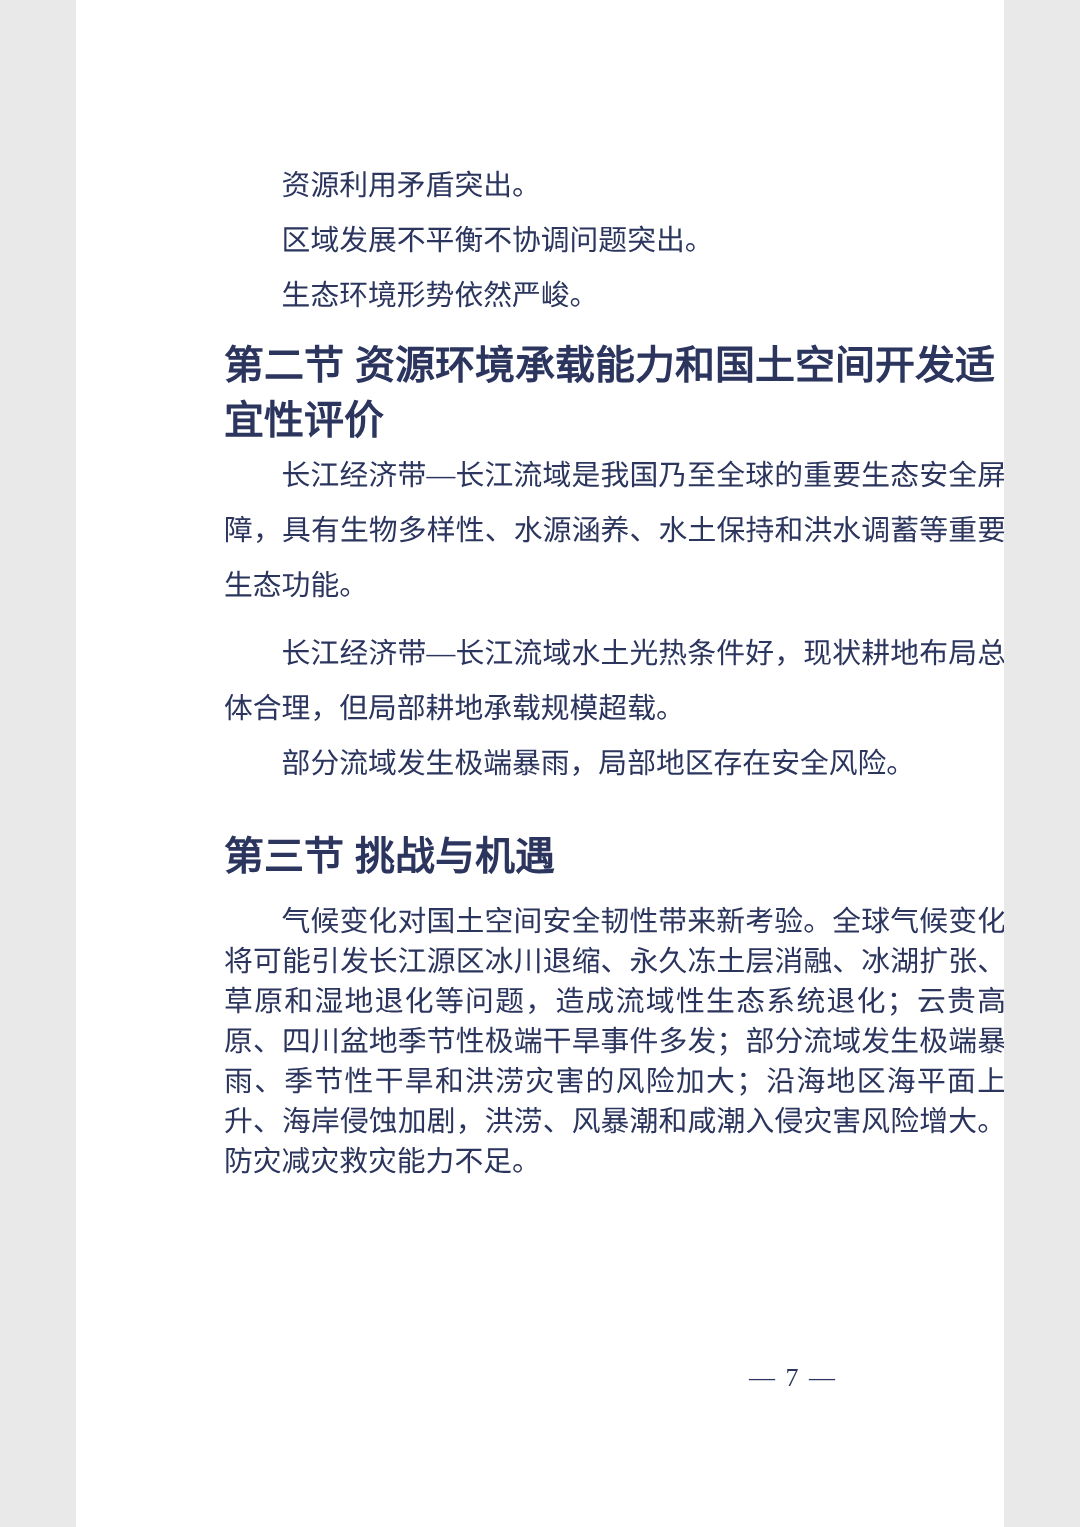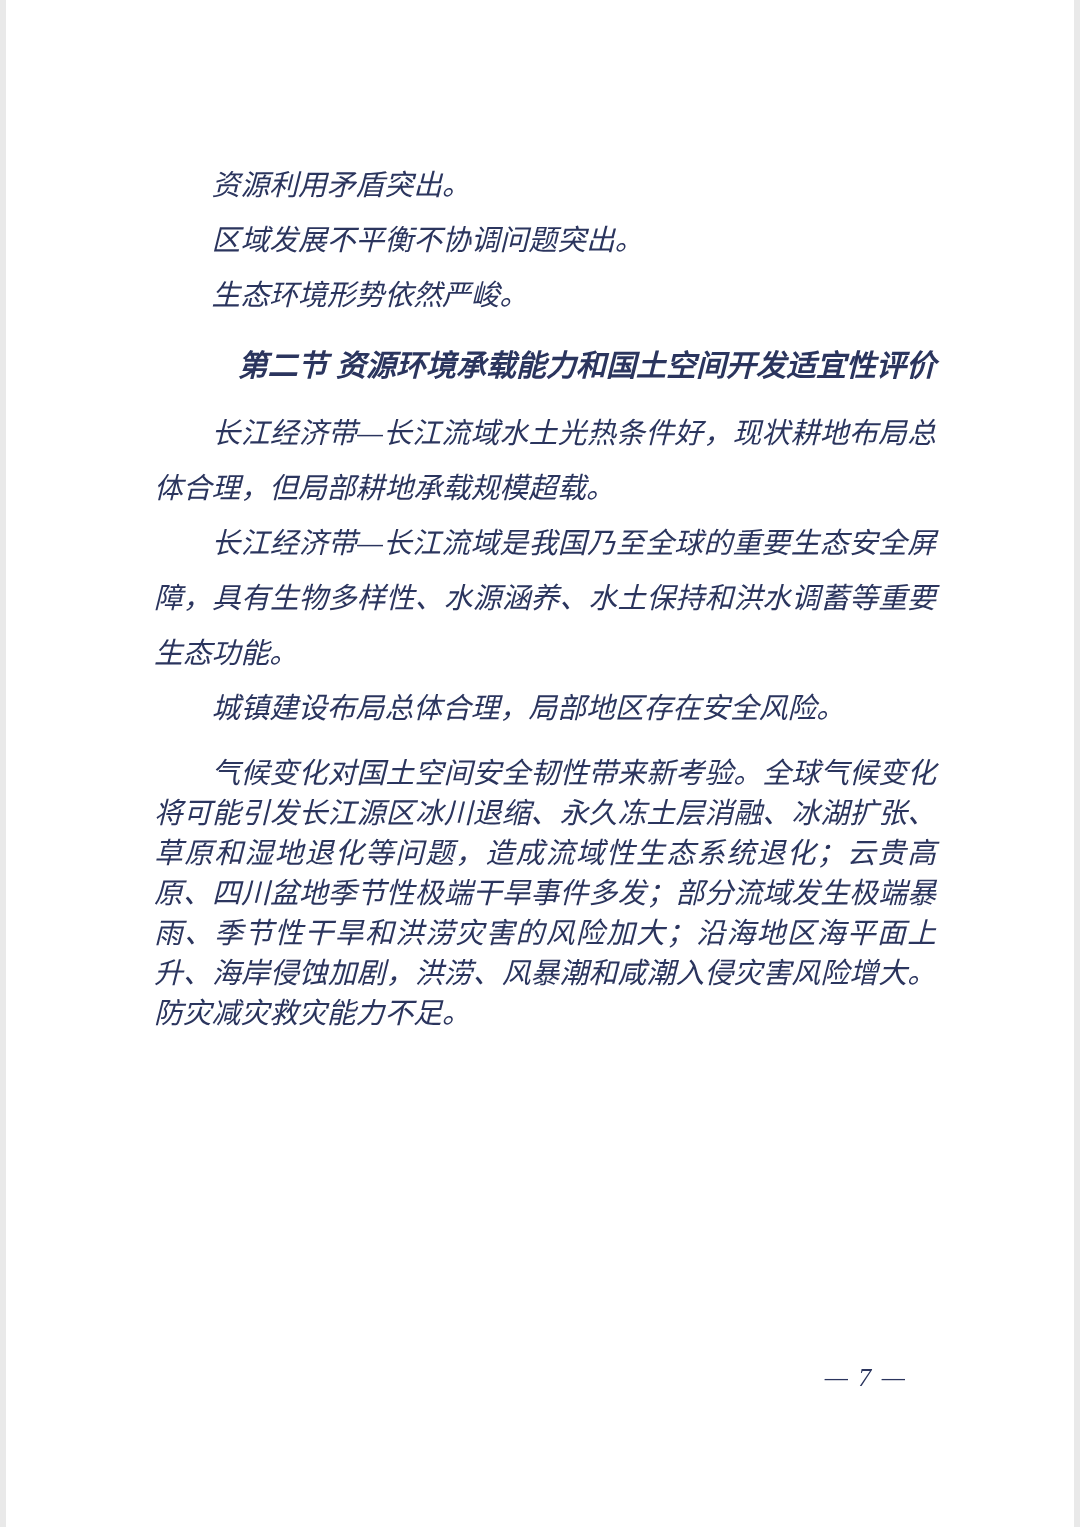--- a/index.html
+++ b/index.html
@@ -2,50 +2,49 @@
 <html lang="zh-CN" style="--text-color: #2b355e; --page-bg: #ffffff;"><head>
 <meta charset="utf-8">
 <style>
   :root{
     --text-color:#2b355e;
     --page-bg:#ffffff;
   }
   html,body{margin:0;padding:0;background:#e9e9e9;}
   .page{
     position:relative;
-    width:1068px;
+    width:928px;
     height:1527px;
     margin:0 auto;
     background:var(--page-bg);
     overflow:hidden;
     font-family:"Liberation Serif","DejaVu Serif",serif;
     color:var(--text-color);
-    font-style:italic;
   }
   .content{
     position:absolute;
     left:148px;
     top:158px;
     width:782px;
   }
   .body-text{
     font-size:28.8px;
     line-height:55px;
     text-align:justify;
     text-indent:2em;
     margin:0;
     letter-spacing:0;
   }
   .intro-line{margin:0;}
   .section-heading{
     font-family:"Liberation Sans","DejaVu Sans",sans-serif;
     font-weight:700;
-    font-size:30px;
+    font-size:40px;
     line-height:55px;
-    text-align:right;
+    text-align:left;
     text-indent:0;
     margin:0;
     color:var(--text-color);
   }
   .heading-2{margin-top:15px;}
   .para-a{margin-top:13px;}
   .heading-3{margin-top:38px;}
   .para-d{margin-top:17px;line-height:40px;}
   .page-number{
     position:absolute;
@@ -63,23 +62,24 @@
 
 <div class="page">
   <div class="content">
 
     <p class="body-text intro-line">资源利用矛盾突出。</p>
     <p class="body-text intro-line">区域发展不平衡不协调问题突出。</p>
     <p class="body-text intro-line">生态环境形势依然严峻。</p>
 
     <h2 class="section-heading heading-2">第二节 资源环境承载能力和国土空间开发适宜性评价</h2>
 
+    <p class="body-text">长江经济带—长江流域是我国乃至全球的重要生态安全屏障，具有生物多样性、水源涵养、水土保持和洪水调蓄等重要生态功能。</p>
     <p class="body-text para-a">长江经济带—长江流域水土光热条件好，现状耕地布局总体合理，但局部耕地承载规模超载。</p>
-    <p class="body-text">长江经济带—长江流域是我国乃至全球的重要生态安全屏障，具有生物多样性、水源涵养、水土保持和洪水调蓄等重要生态功能。</p>
-    <p class="body-text">城镇建设布局总体合理，局部地区存在安全风险。</p>
+    <p class="body-text">部分流域发生极端暴雨，局部地区存在安全风险。</p>
 
+    <h2 class="section-heading heading-3">第三节 挑战与机遇</h2>
 
     <p class="body-text para-d">气候变化对国土空间安全韧性带来新考验。全球气候变化将可能引发长江源区冰川退缩、永久冻土层消融、冰湖扩张、草原和湿地退化等问题，造成流域性生态系统退化；云贵高原、四川盆地季节性极端干旱事件多发；部分流域发生极端暴雨、季节性干旱和洪涝灾害的风险加大；沿海地区海平面上升、海岸侵蚀加剧，洪涝、风暴潮和咸潮入侵灾害风险增大。防灾减灾救灾能力不足。</p>
 
   </div>
 
   <div class="page-number">— 7 —</div>
 </div>
 
 </body></html>

